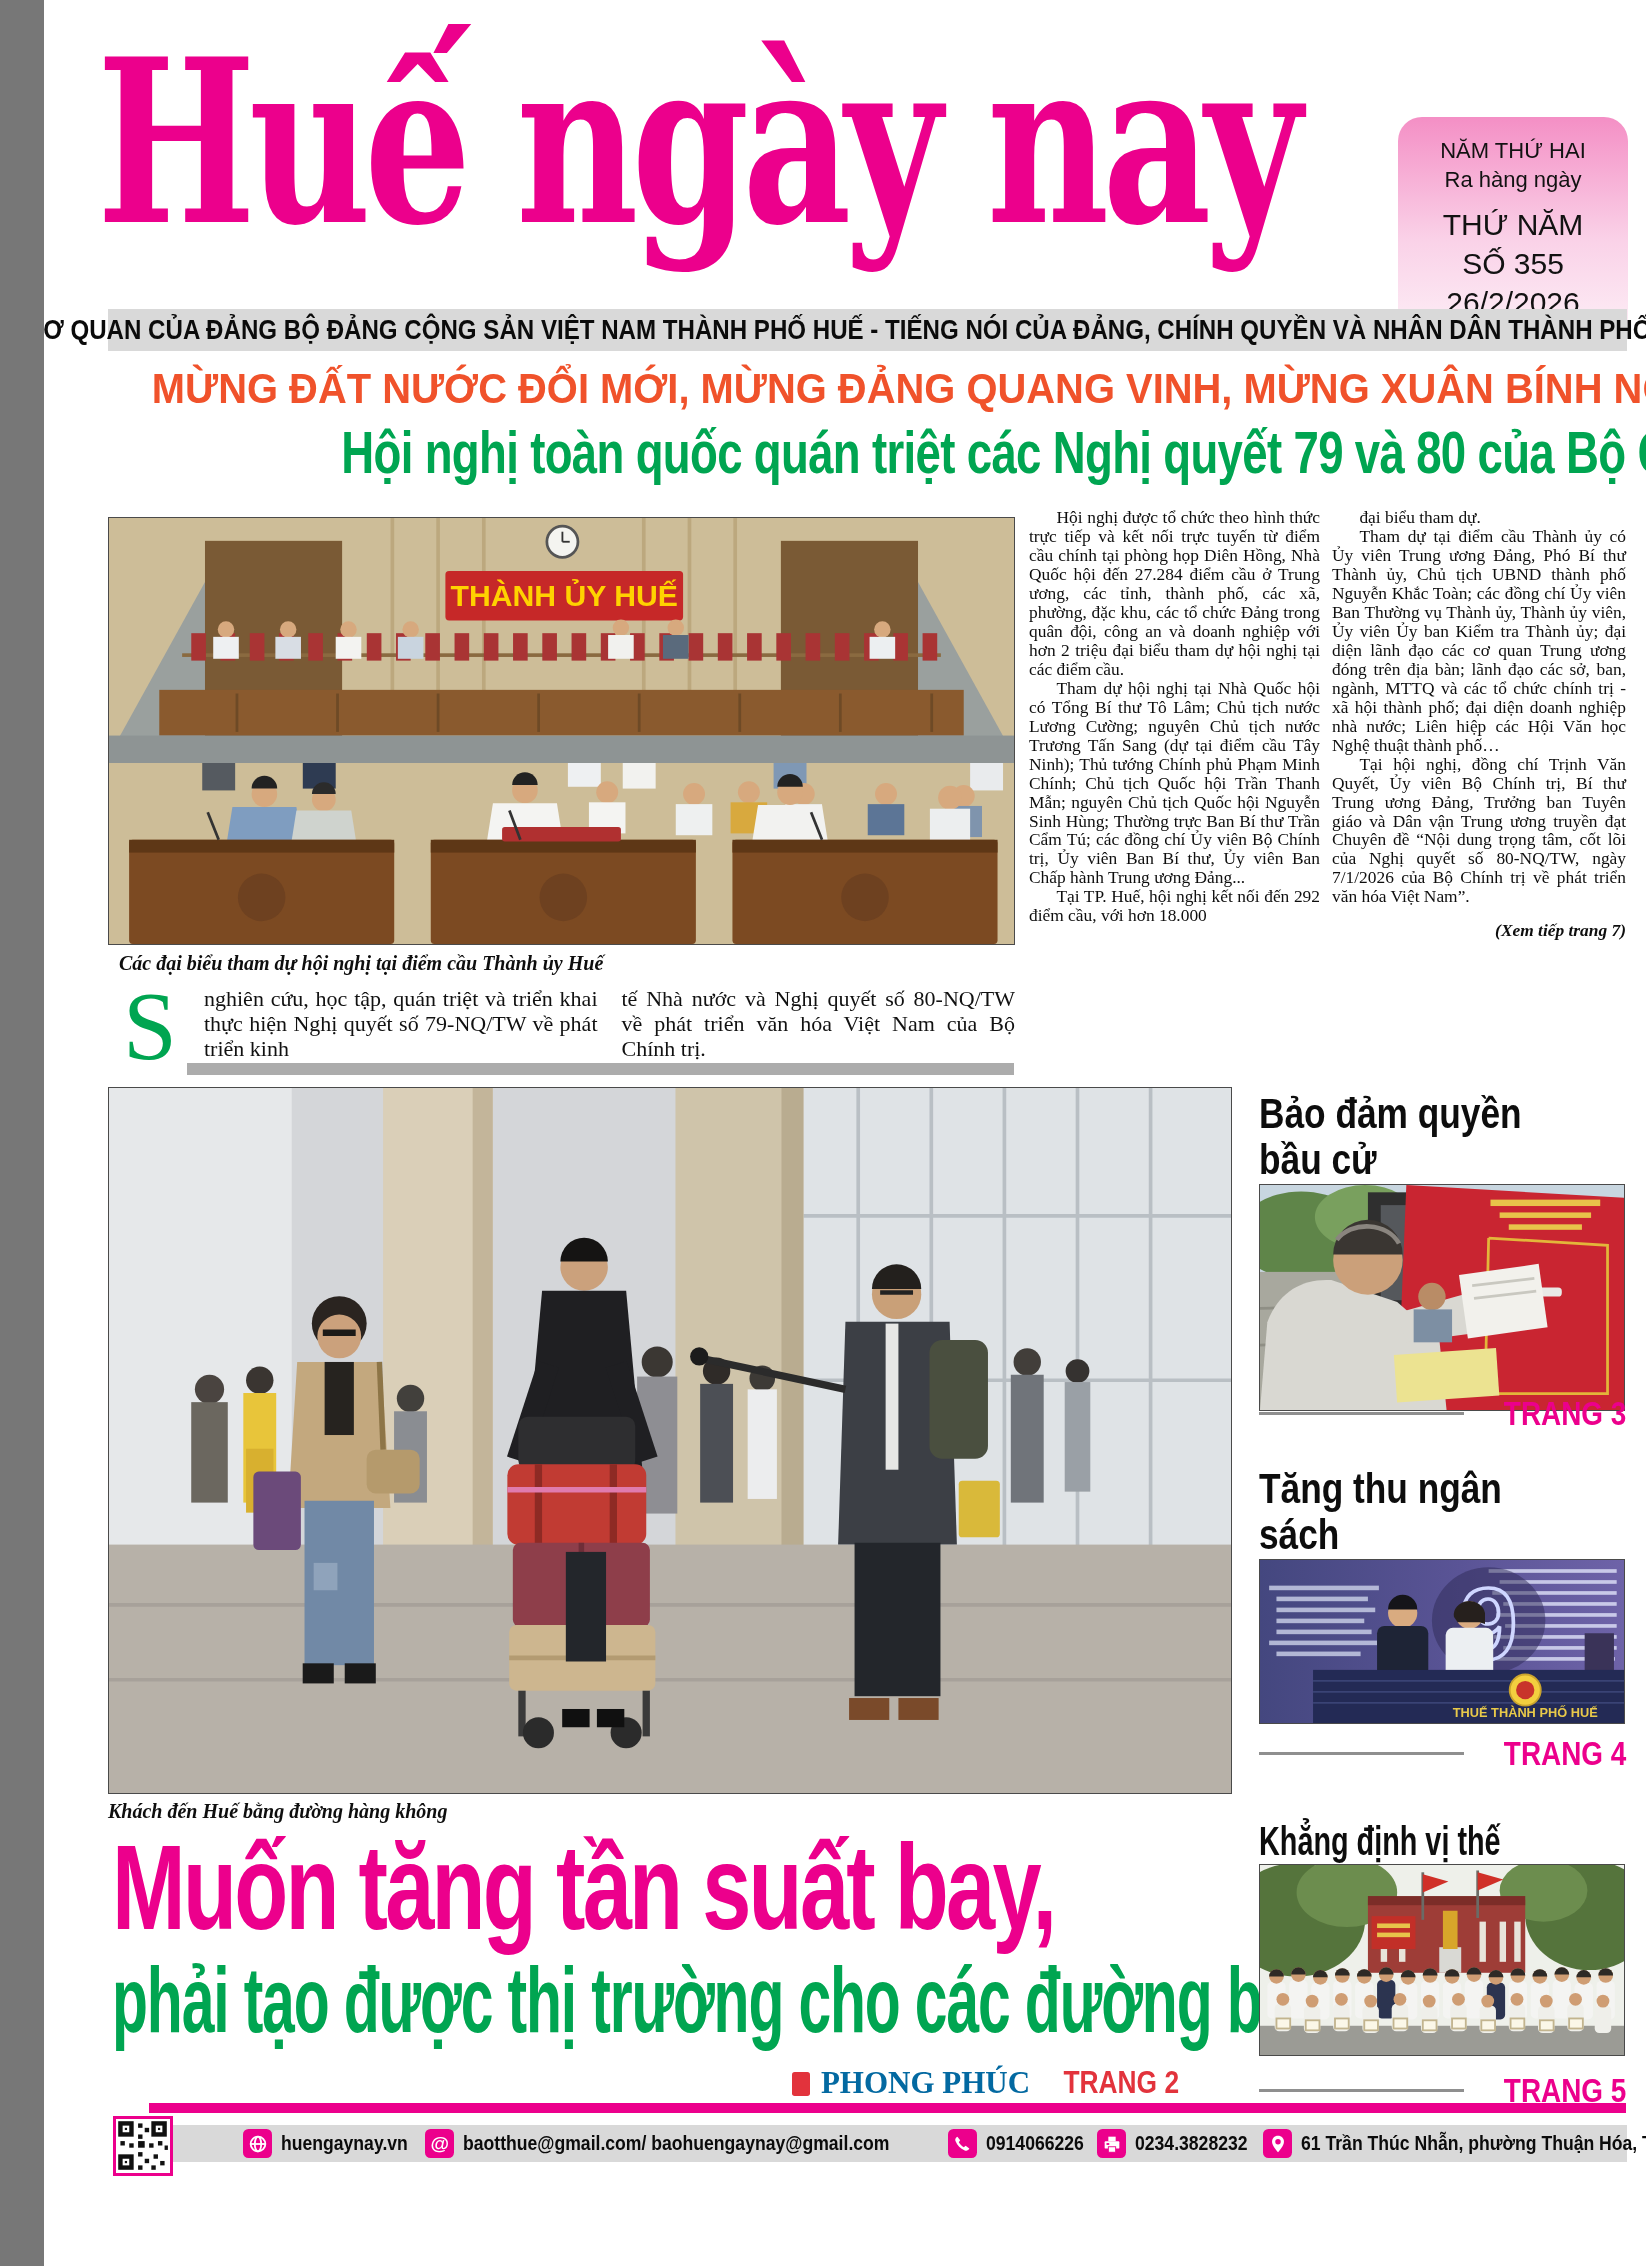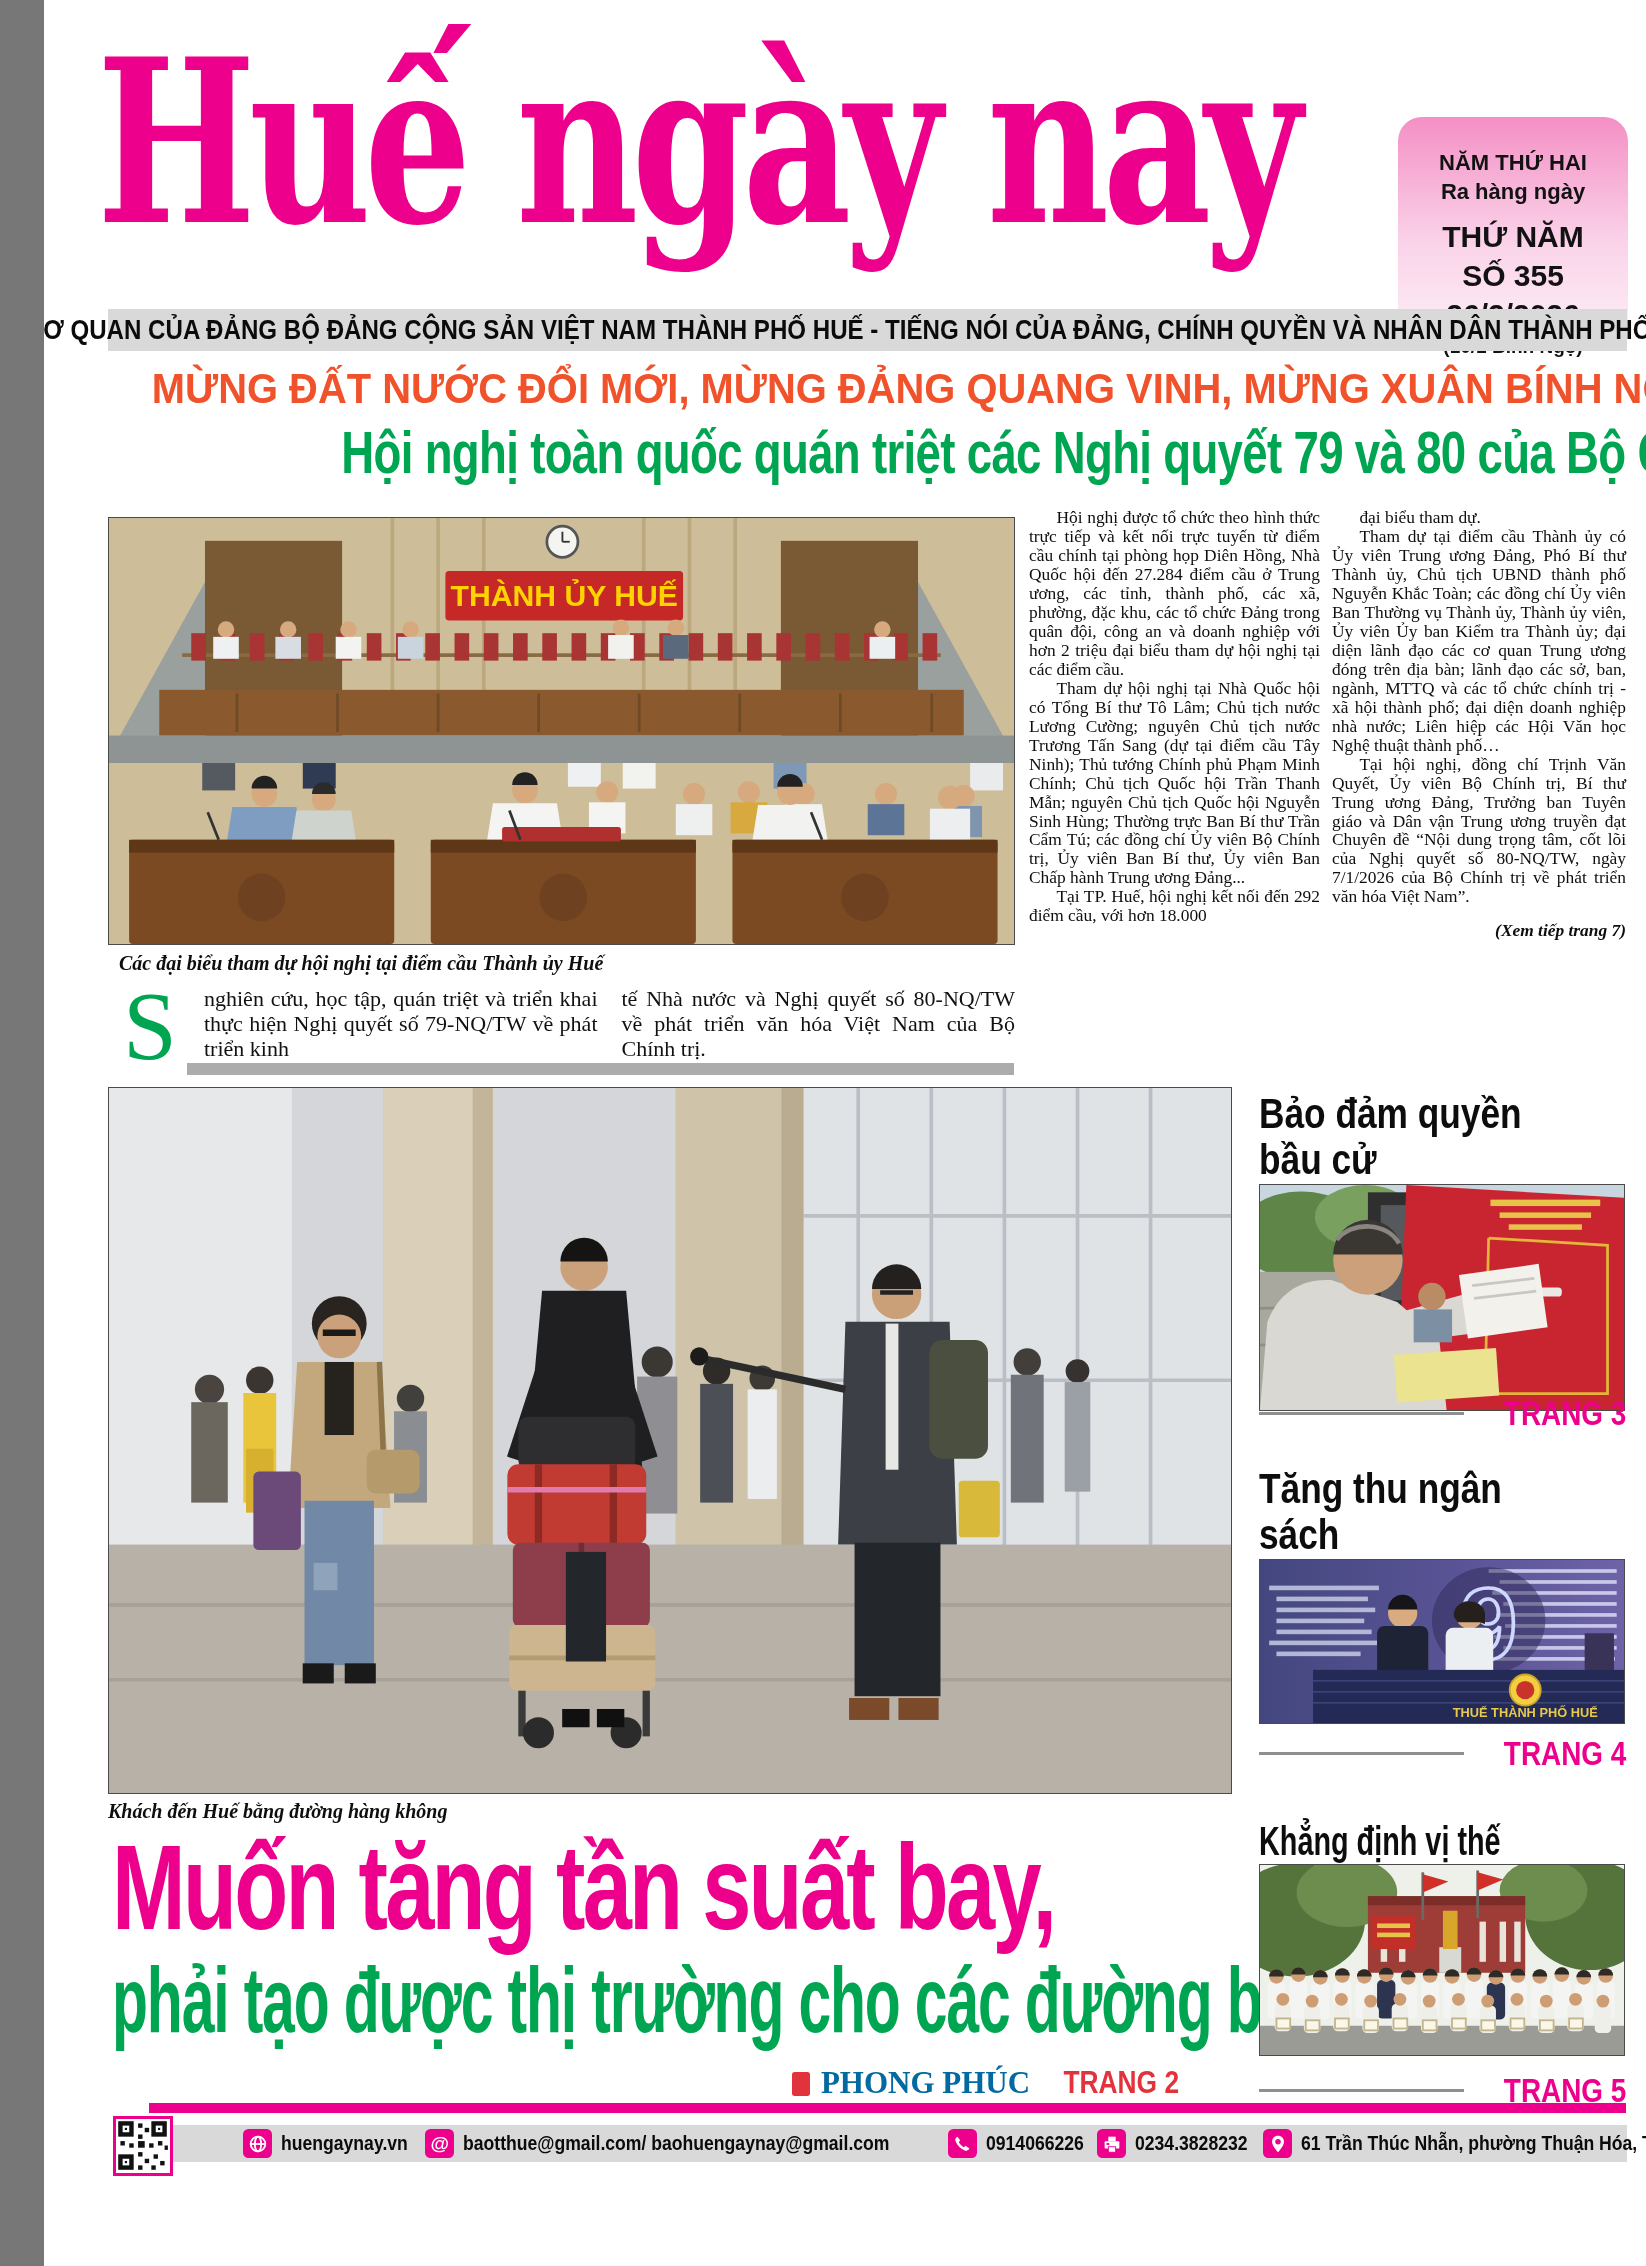--- a/index.html
+++ b/index.html
@@ -7,21 +7,21 @@
         font-family:"Liberation Sans",sans-serif;color:#111;margin-left:44px;}
   .abs{position:absolute;}
 
   
   .masthead{left:53px;top:16.4px;width:1297px;}
   .masthead span{display:inline-block;font-family:"DejaVu Serif",serif;font-weight:bold;
     font-size:227px;line-height:1.12;color:#EC008C;letter-spacing:-9.1px;
     transform:scaleX(.74);transform-origin:left top;white-space:nowrap;}
   .infobox{left:1354px;top:117px;width:230px;height:225px;border-radius:24px;
     background:linear-gradient(180deg,#F48FC5 0%,#FAD2E8 55%,#FDF0F7 100%);
-    text-align:center;padding-top:32px;box-sizing:border-box;font-weight:bold;color:#121212;}
+    text-align:center;padding-top:20px;box-sizing:border-box;font-weight:normal;color:#121212;}
   .infobox .s1{font-size:22px;line-height:1.3;}
   .infobox .s2{font-size:22px;line-height:1.3;margin-bottom:11px;}
   .infobox .b{font-size:30px;line-height:1.3;}
   .infobox .s3{font-size:19px;line-height:1.4;}
 
   .tagline{left:64px;top:309px;width:1519px;height:42px;background:#D9D9D9;
     display:flex;align-items:center;justify-content:center;}
   .tagline span{display:inline-block;font-weight:bold;font-size:27.4px;white-space:nowrap;
     transform:scaleX(.88);transform-origin:center;color:#0b0b0b;}
 

